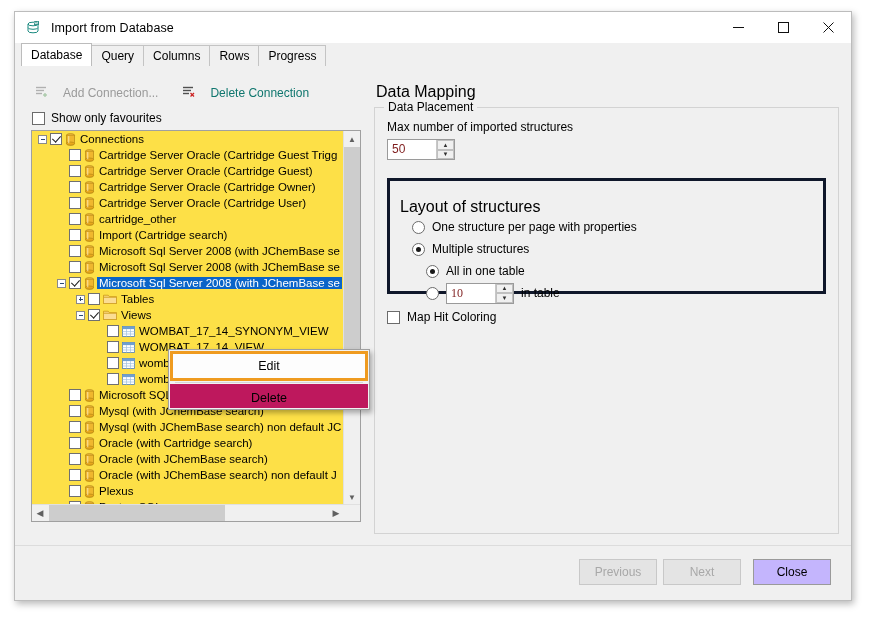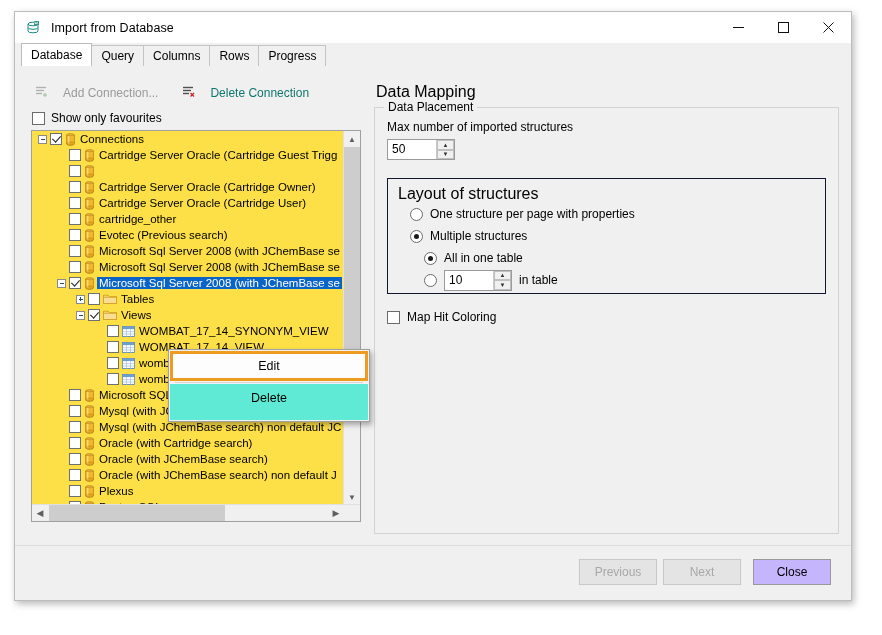--- a/index.html
+++ b/index.html
@@ -261,26 +261,26 @@
     position: absolute;
     left: 141px; top: 266px;
     width: 200px;
     background: #f2f2f2;
     border: 1px solid #a0a0a0;
     box-shadow: 2px 3px 5px rgba(0,0,0,0.3);
     z-index: 50;
     padding: 1px 0;
   }
   .ctxitem {
-    height: 36px;
+    height: 24px;
     line-height: 28px;
     text-align: center;
     font-size: 12.5px;
     color: #000;
-    background: #5eead4;
+    background: #be185d;
     margin: 0 1px;
     box-sizing: border-box;
   }
   .ctxitem.highlight {
     border: 3px solid #ef9b20;
     background: #fdfdfd;
     height: 30px;
     line-height: 24px;
   }
   .ctxsep {
@@ -331,21 +331,21 @@
     border: 1px solid #9a9a9a;
     background: #fff;
     box-sizing: border-box;
     height: 21px;
     width: 68px;
     margin-top: 5px;
   }
   .spin .val {
     flex: 1;
     font-size: 12px;
-    color: #000000;
+    color: #7f1d1d;
     padding-left: 4px;
     line-height: 19px;
   }
   .spin .btns {
     width: 17px; height: 19px;
     border-left: 1px solid #c8c8c8;
     display: flex; flex-direction: column;
   }
   .spin .btns div {
     flex: 1;
@@ -353,24 +353,24 @@
     background: #f0f0f0;
     font-size: 6px;
     color: #303030;
     border: 1px solid #c0c0c0;
     box-sizing: border-box;
   }
 
   .layout-group {
     position: relative;
     margin-top: 18px;
-    border: 1px solid #0f172a;
+    border: 3px solid #0f172a;
     box-sizing: border-box;
     height: 116px;
-    padding: 6px 10px 0 10px;
+    padding: 17px 10px 0 10px;
   }
   .radio-row {
     display: flex; align-items: center;
     gap: 7px;
     font-size: 12px;
     color: #000;
     height: 22px;
   }
   .rdo {
     width: 13px; height: 13px;
@@ -544,20 +544,21 @@
                 <span class="dots"></span>
                 <span class="tcb"></span>
                 <span class="ico">
                   <svg width="11" height="13" viewBox="0 0 11 13">
                     <ellipse cx="5.5" cy="2.2" rx="4" ry="1.6" fill="#f5c243" stroke="#b58512" stroke-width="0.7"></ellipse>
                     <path d="M1.5 2.2 L1.5 10.6 A4 1.6 0 0 0 9.5 10.6 L9.5 2.2 Z" fill="#f0b72e" stroke="#b58512" stroke-width="0.7"></path>
                     <ellipse cx="5.5" cy="10.6" rx="4" ry="1.6" fill="#e8a81c" stroke="#b58512" stroke-width="0.7"></ellipse>
                     <rect x="3.2" y="3" width="1.1" height="7.2" fill="#fde9ae" opacity="0.85"></rect>
                   </svg>
                 </span>
+                <span class="lbl">Cartridge Server Oracle (Cartridge Guest)</span>
               </div>
               <div class="trow" style="padding-left: 25px;">
                 <span class="dots"></span>
                 <span class="tcb"></span>
                 <span class="ico">
                   <svg width="11" height="13" viewBox="0 0 11 13">
                     <ellipse cx="5.5" cy="2.2" rx="4" ry="1.6" fill="#f5c243" stroke="#b58512" stroke-width="0.7"></ellipse>
                     <path d="M1.5 2.2 L1.5 10.6 A4 1.6 0 0 0 9.5 10.6 L9.5 2.2 Z" fill="#f0b72e" stroke="#b58512" stroke-width="0.7"></path>
                     <ellipse cx="5.5" cy="10.6" rx="4" ry="1.6" fill="#e8a81c" stroke="#b58512" stroke-width="0.7"></ellipse>
                     <rect x="3.2" y="3" width="1.1" height="7.2" fill="#fde9ae" opacity="0.85"></rect>
@@ -595,21 +596,21 @@
                 <span class="dots"></span>
                 <span class="tcb"></span>
                 <span class="ico">
                   <svg width="11" height="13" viewBox="0 0 11 13">
                     <ellipse cx="5.5" cy="2.2" rx="4" ry="1.6" fill="#f5c243" stroke="#b58512" stroke-width="0.7"></ellipse>
                     <path d="M1.5 2.2 L1.5 10.6 A4 1.6 0 0 0 9.5 10.6 L9.5 2.2 Z" fill="#f0b72e" stroke="#b58512" stroke-width="0.7"></path>
                     <ellipse cx="5.5" cy="10.6" rx="4" ry="1.6" fill="#e8a81c" stroke="#b58512" stroke-width="0.7"></ellipse>
                     <rect x="3.2" y="3" width="1.1" height="7.2" fill="#fde9ae" opacity="0.85"></rect>
                   </svg>
                 </span>
-                <span class="lbl">Evotec (Previous search)</span>
+                <span class="lbl">Import (Cartridge search)</span>
               </div>
               <div class="trow" style="padding-left: 25px;">
                 <span class="dots"></span>
                 <span class="tcb"></span>
                 <span class="ico">
                   <svg width="11" height="13" viewBox="0 0 11 13">
                     <ellipse cx="5.5" cy="2.2" rx="4" ry="1.6" fill="#f5c243" stroke="#b58512" stroke-width="0.7"></ellipse>
                     <path d="M1.5 2.2 L1.5 10.6 A4 1.6 0 0 0 9.5 10.6 L9.5 2.2 Z" fill="#f0b72e" stroke="#b58512" stroke-width="0.7"></path>
                     <ellipse cx="5.5" cy="10.6" rx="4" ry="1.6" fill="#e8a81c" stroke="#b58512" stroke-width="0.7"></ellipse>
                     <rect x="3.2" y="3" width="1.1" height="7.2" fill="#fde9ae" opacity="0.85"></rect>
@@ -881,21 +882,21 @@
               <span>Multiple structures</span>
             </div>
 
             <div class="radio-row indent2">
               <span class="rdo on"></span>
               <span>All in one table</span>
             </div>
 
             <div class="radio-row indent2">
               <span class="rdo"></span>
-              <span class="spin" style="margin-top:0;">
+              <span class="spin" style="margin-top:0;font-family:Liberation Serif, serif;">
                 <span class="val">10</span>
                 <span class="btns">
                   <div>▲</div>
                   <div>▼</div>
                 </span>
               </span>
               <span>in table</span>
             </div>
           </div>
 

